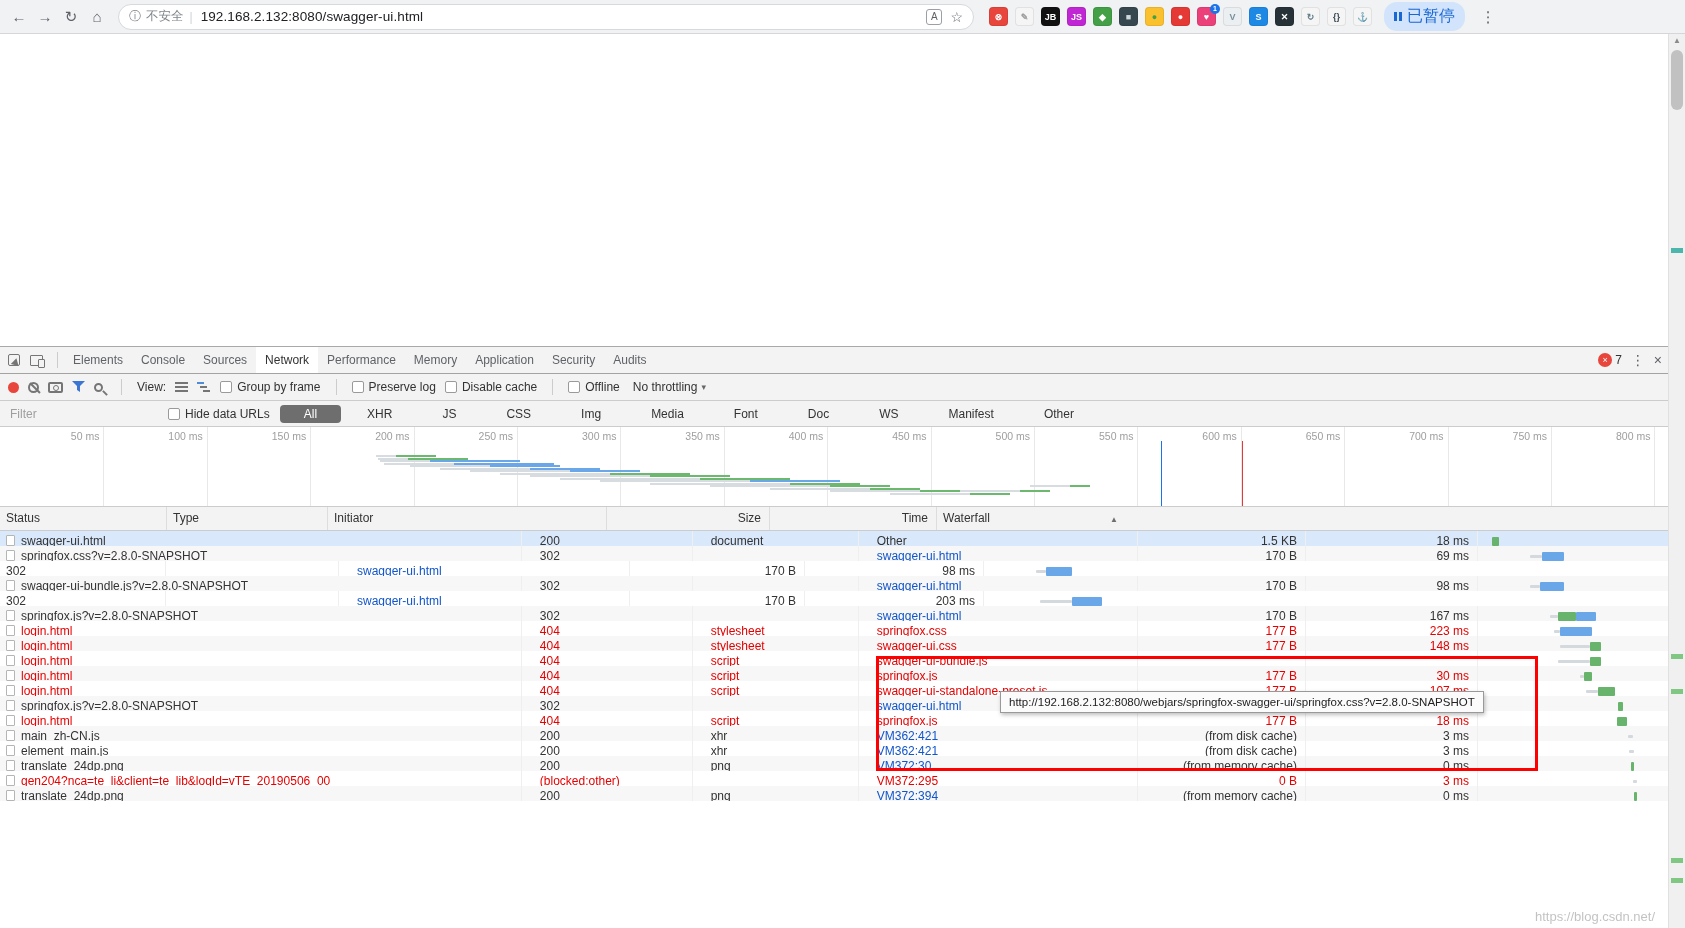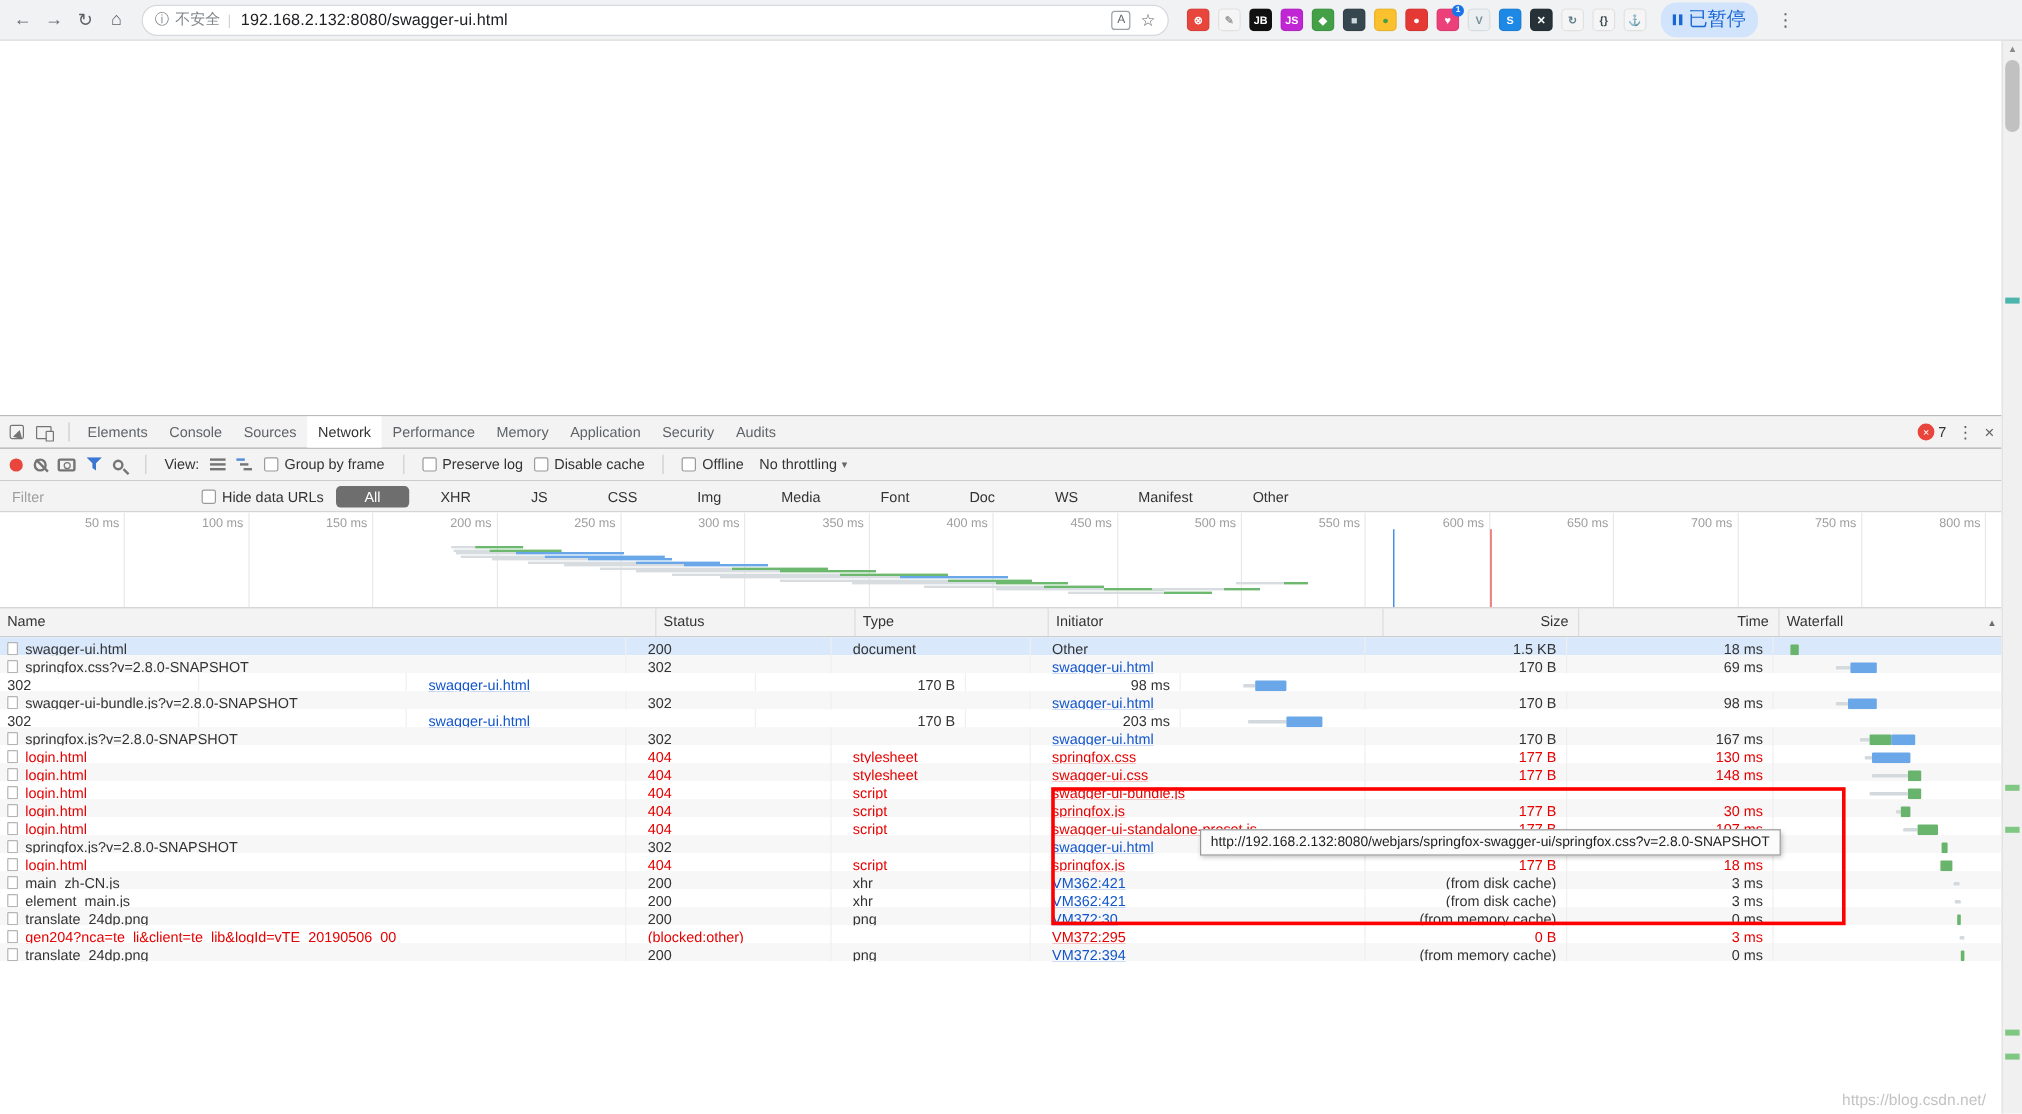--- a/index.html
+++ b/index.html
@@ -329,21 +329,20 @@
       <div class="ob g" style="left: 970px; top: 66px; width: 40px;"></div>
       <div class="ob l" style="left: 960px; top: 63px; width: 60px;"></div>
       <div class="ob g" style="left: 1020px; top: 63px; width: 30px;"></div>
       <div class="ob l" style="left: 1030px; top: 58px; width: 40px;"></div>
       <div class="ob g" style="left: 1070px; top: 58px; width: 20px;"></div>
       <div class="vline dcl" style="left: 1161px;"></div>
       <div class="vline load" style="left: 1242px;"></div>
     </div>
 
   <div class="tbl-head">
-      <div class="th c0">Name</div>
       <div class="th c1">Status</div>
       <div class="th c2">Type</div>
       <div class="th c3">Initiator</div>
       <div class="th c4">Size</div>
       <div class="th c5">Time</div>
       <div class="th c6">Waterfall<span class="sort">▲</span></div>
     </div>
 
   <div class="rows">
       <div class="tr selected">
@@ -415,21 +414,21 @@
           <div class="seg g" style="left: 68px; width: 18px;"></div>
           <div class="seg b" style="left: 86px; width: 20px;"></div>
         </div>
   </div>
       <div class="tr error">
     <div class="td c0"><span class="ficon"></span><span class="nm">login.html</span></div>
     <div class="td c1">404</div>
     <div class="td c2">stylesheet</div>
     <div class="td c3"><span class="init link">springfox.css</span></div>
     <div class="td c4">177 B</div>
-    <div class="td c5">130 ms</div>
+    <div class="td c5">223 ms</div>
     <div class="td c6">
           <div class="seg l" style="left: 64px; width: 6px;"></div>
           <div class="seg b" style="left: 70px; width: 32px;"></div>
         </div>
   </div>
       <div class="tr even error">
     <div class="td c0"><span class="ficon"></span><span class="nm">login.html</span></div>
     <div class="td c1">404</div>
     <div class="td c2">stylesheet</div>
     <div class="td c3"><span class="init link">swagger-ui.css</span></div>

